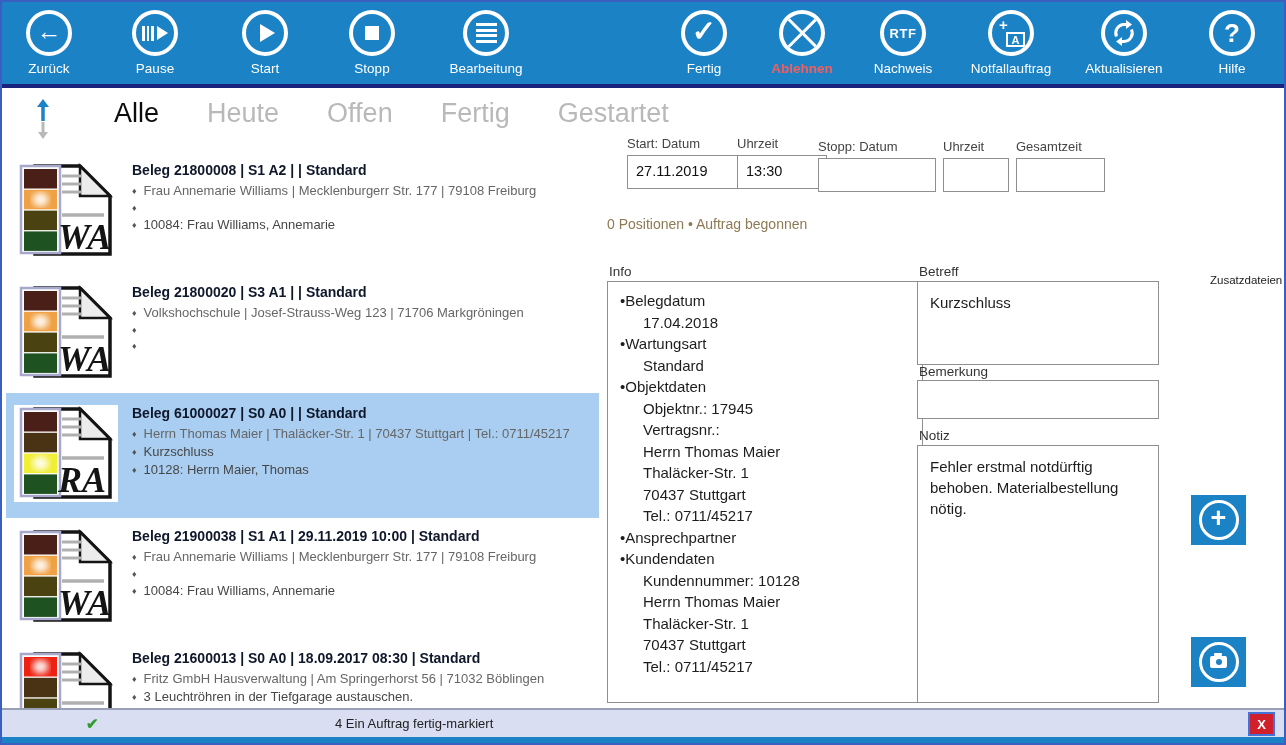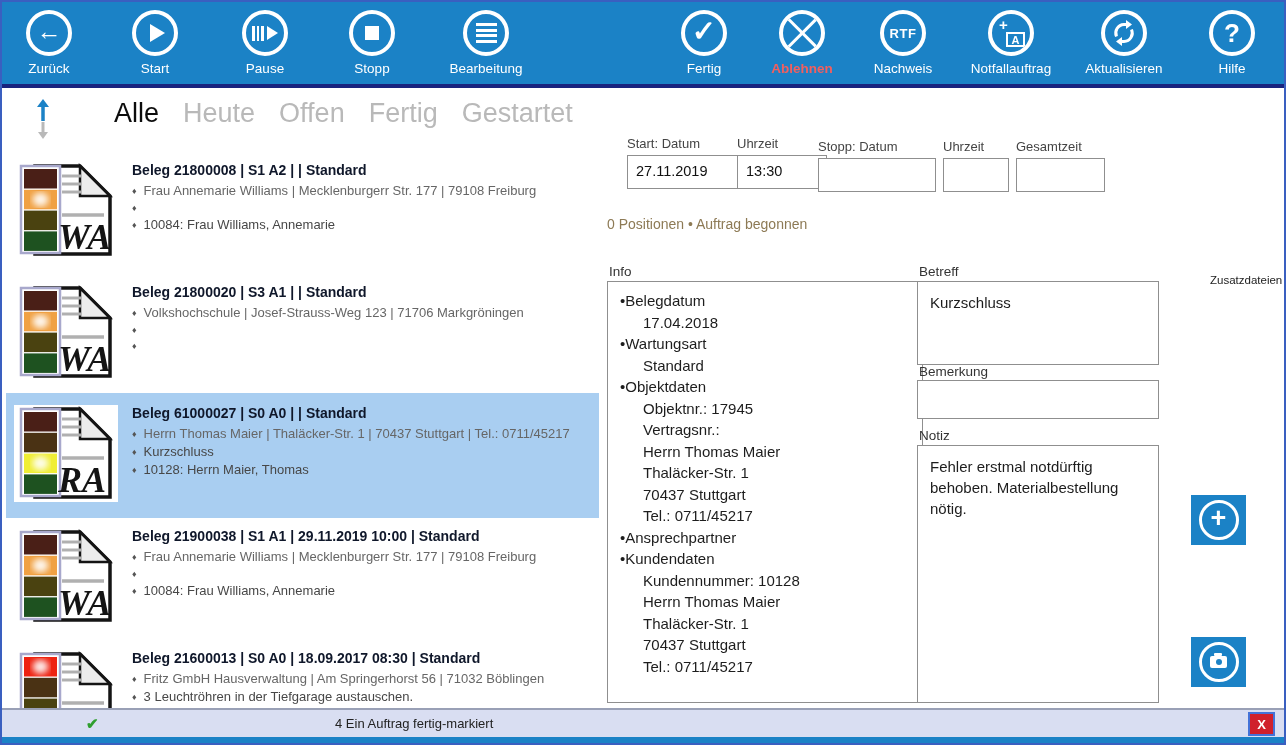--- a/index.html
+++ b/index.html
@@ -43,21 +43,21 @@
   .g-x1{transform:translate(-50%,-50%) rotate(45deg)}
   .g-x2{transform:translate(-50%,-50%) rotate(-45deg)}
   .g-plus{position:absolute;top:2px;left:7px;font-size:15px;font-weight:bold}
   .g-abox{position:absolute;bottom:5px;right:5px;width:19px;height:15px;border:2.5px solid #fff;
           font-size:11px;font-weight:bold;display:flex;align-items:center;justify-content:center}
   .g-q{font-size:26px;font-weight:bold}
 
   
   .content{position:absolute;left:2px;top:92px;right:2px;bottom:36px;background:#fff;overflow:hidden}
   .sort{position:absolute;left:30px;top:6px;width:30px;height:42px;cursor:pointer}
-  .tab-bar{position:absolute;left:112px;top:6px;display:flex;gap:24px}
+  .tab-bar{position:absolute;left:112px;top:6px;display:flex;gap:48px}
   .tab{font-size:27px;color:var(--muted);white-space:nowrap;cursor:pointer}
   .tab.active{color:#0c0c0c}
 
   
   .order-list{position:absolute;inset:0}
   .list-item{position:absolute;left:4px;width:593px;height:118px;display:flex;
              align-items:flex-start;padding:8px 0 0 8px;cursor:pointer}
   .list-item.selected{background:var(--sel);height:125px;padding-top:12px}
   .doc-icon{flex:0 0 104px;height:97px;background:#fff;margin-right:14px}
   .item-title{font-size:14px;font-weight:bold;color:#0f172a;white-space:nowrap;margin-bottom:5px}
@@ -132,34 +132,34 @@
 
 <div class="toolbar">
     <div class="tb-btn">
       <div class="tb-circle">
         <span class="g-back">←</span>
       </div>
       <div class="tb-label">Zurück</div>
     </div>
     <div class="tb-btn">
       <div class="tb-circle">
-        <span class="g-play"></span>
-      </div>
-      <div class="tb-label">Start</div>
-    </div>
-    <div class="tb-btn">
-      <div class="tb-circle">
         <span class="g-pause">
           <i></i>
           <i></i>
           <i></i>
           <b></b>
         </span>
       </div>
       <div class="tb-label">Pause</div>
+    </div>
+    <div class="tb-btn">
+      <div class="tb-circle">
+        <span class="g-play"></span>
+      </div>
+      <div class="tb-label">Start</div>
     </div>
     <div class="tb-btn">
       <div class="tb-circle">
         <span class="g-stop"></span>
       </div>
       <div class="tb-label">Stopp</div>
     </div>
     <div class="tb-btn">
       <div class="tb-circle">
         <span class="g-lines">

